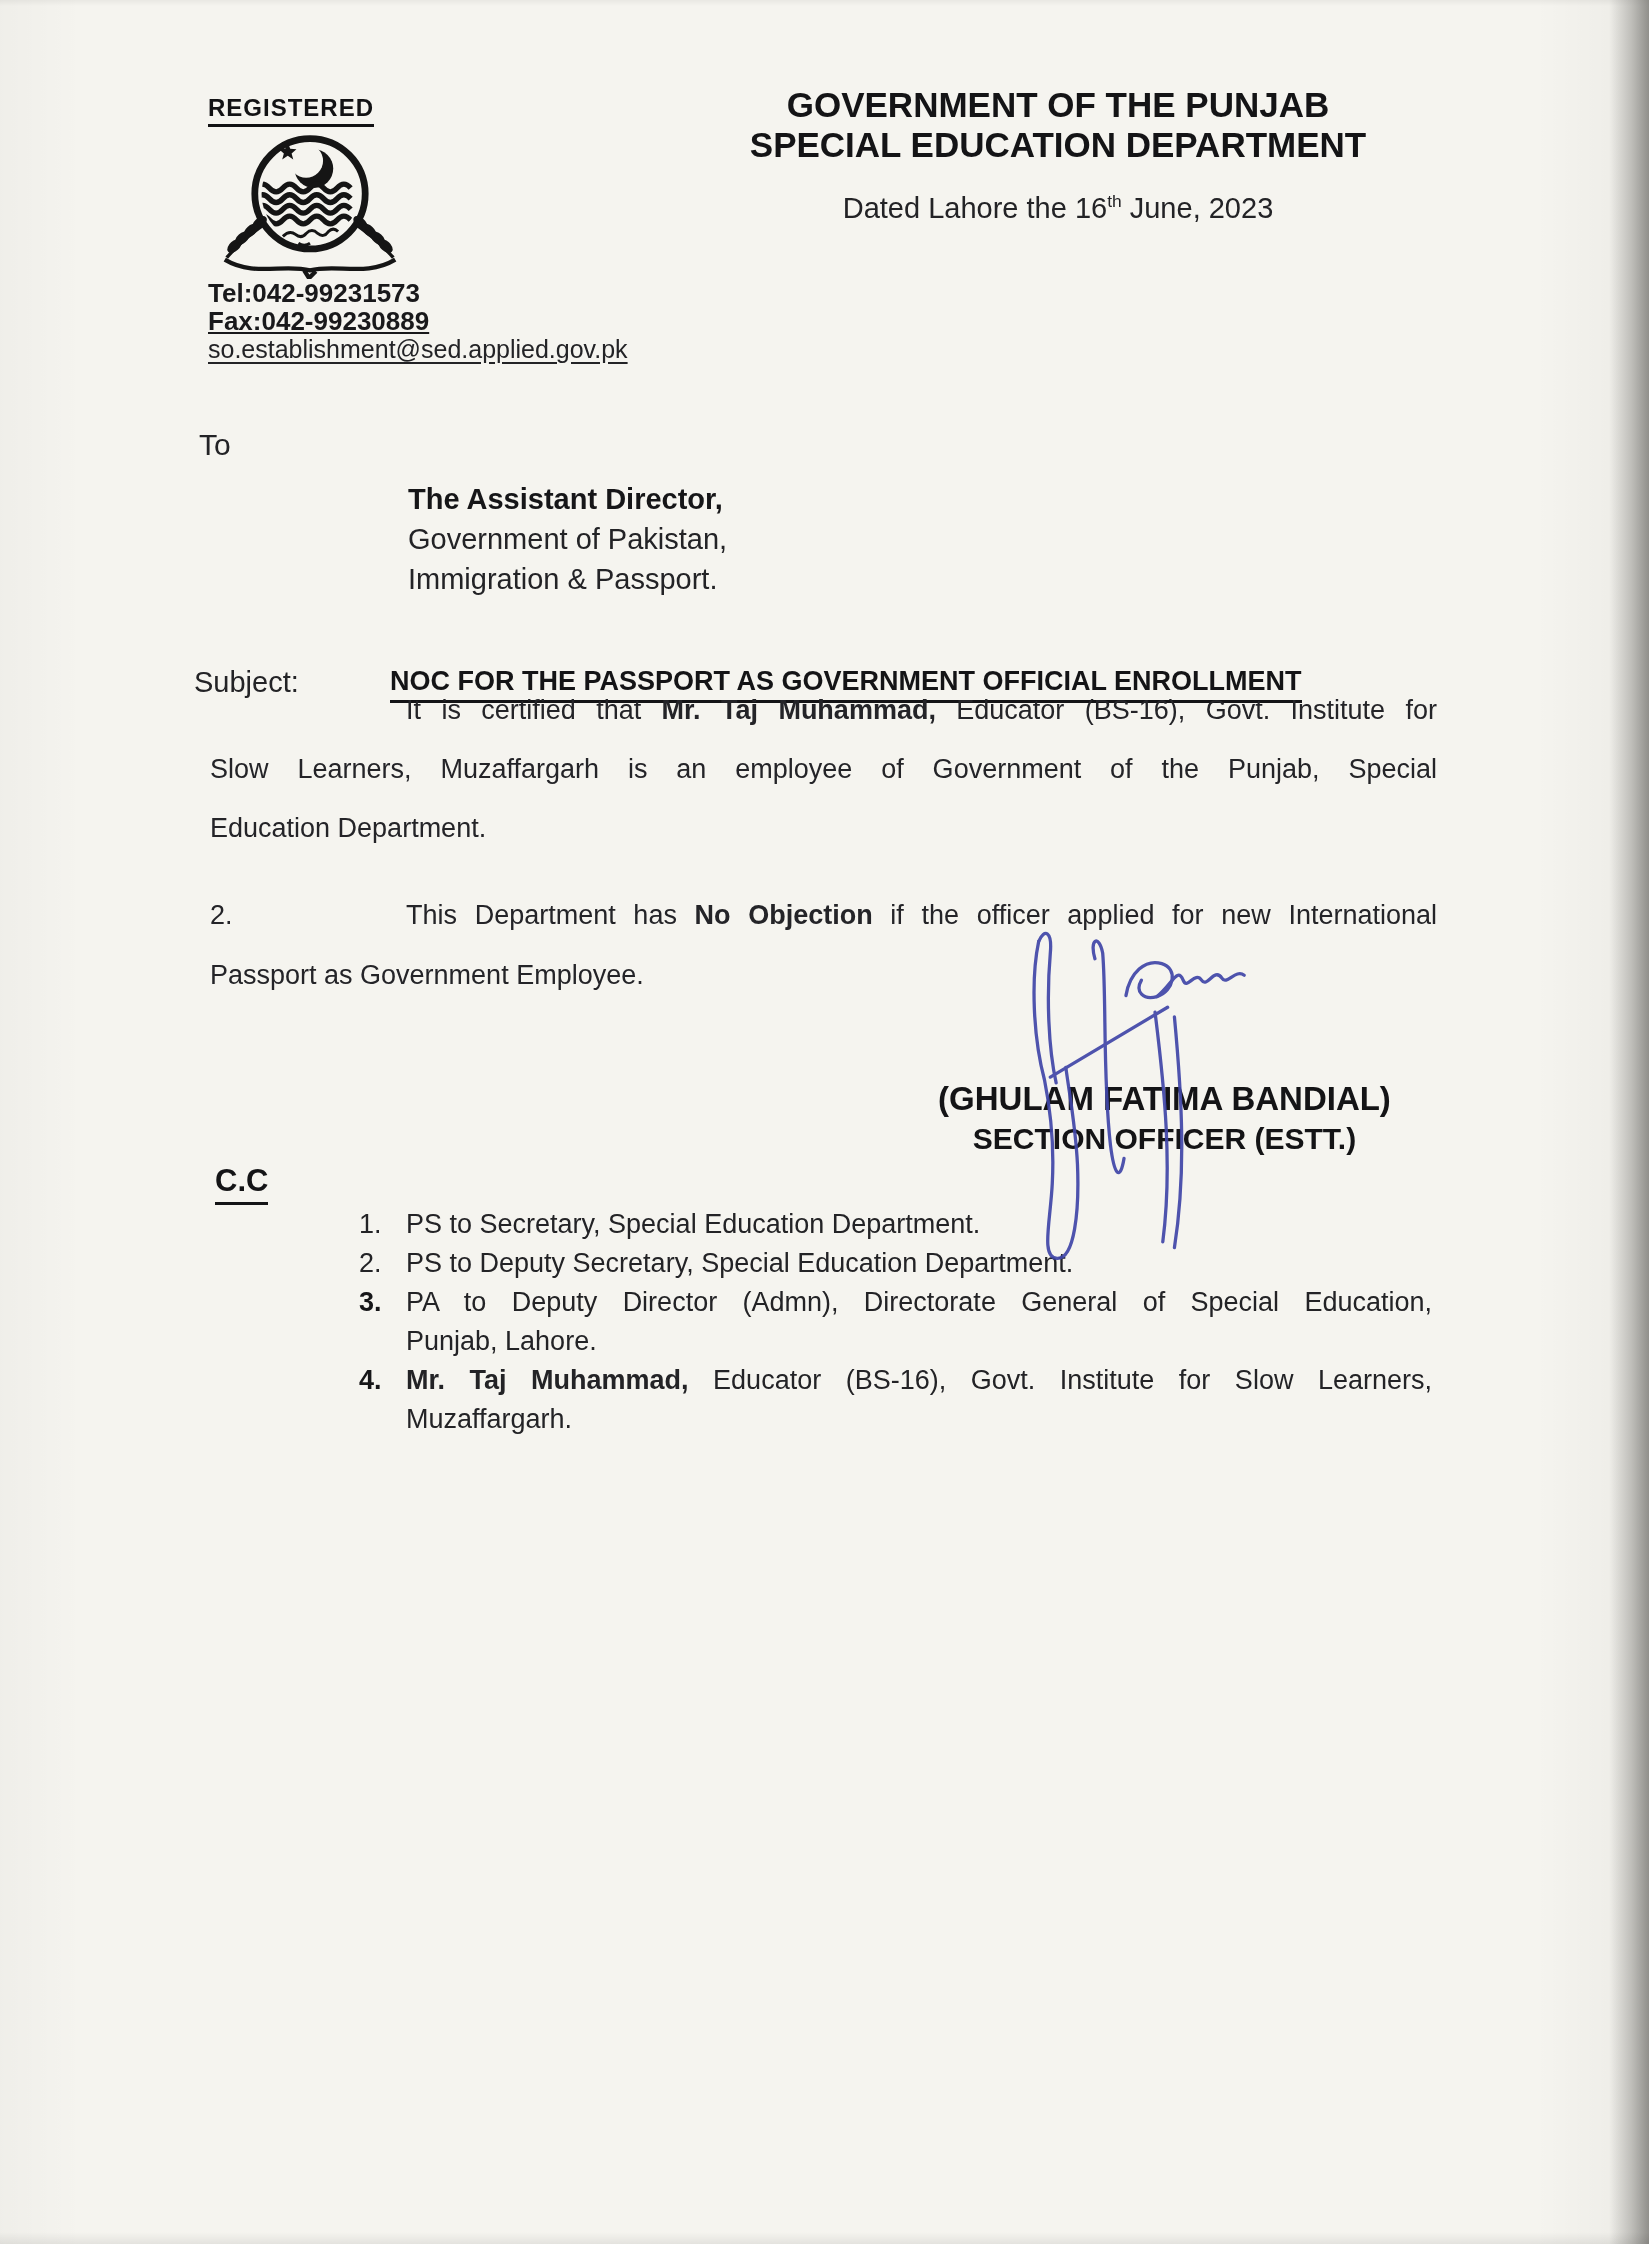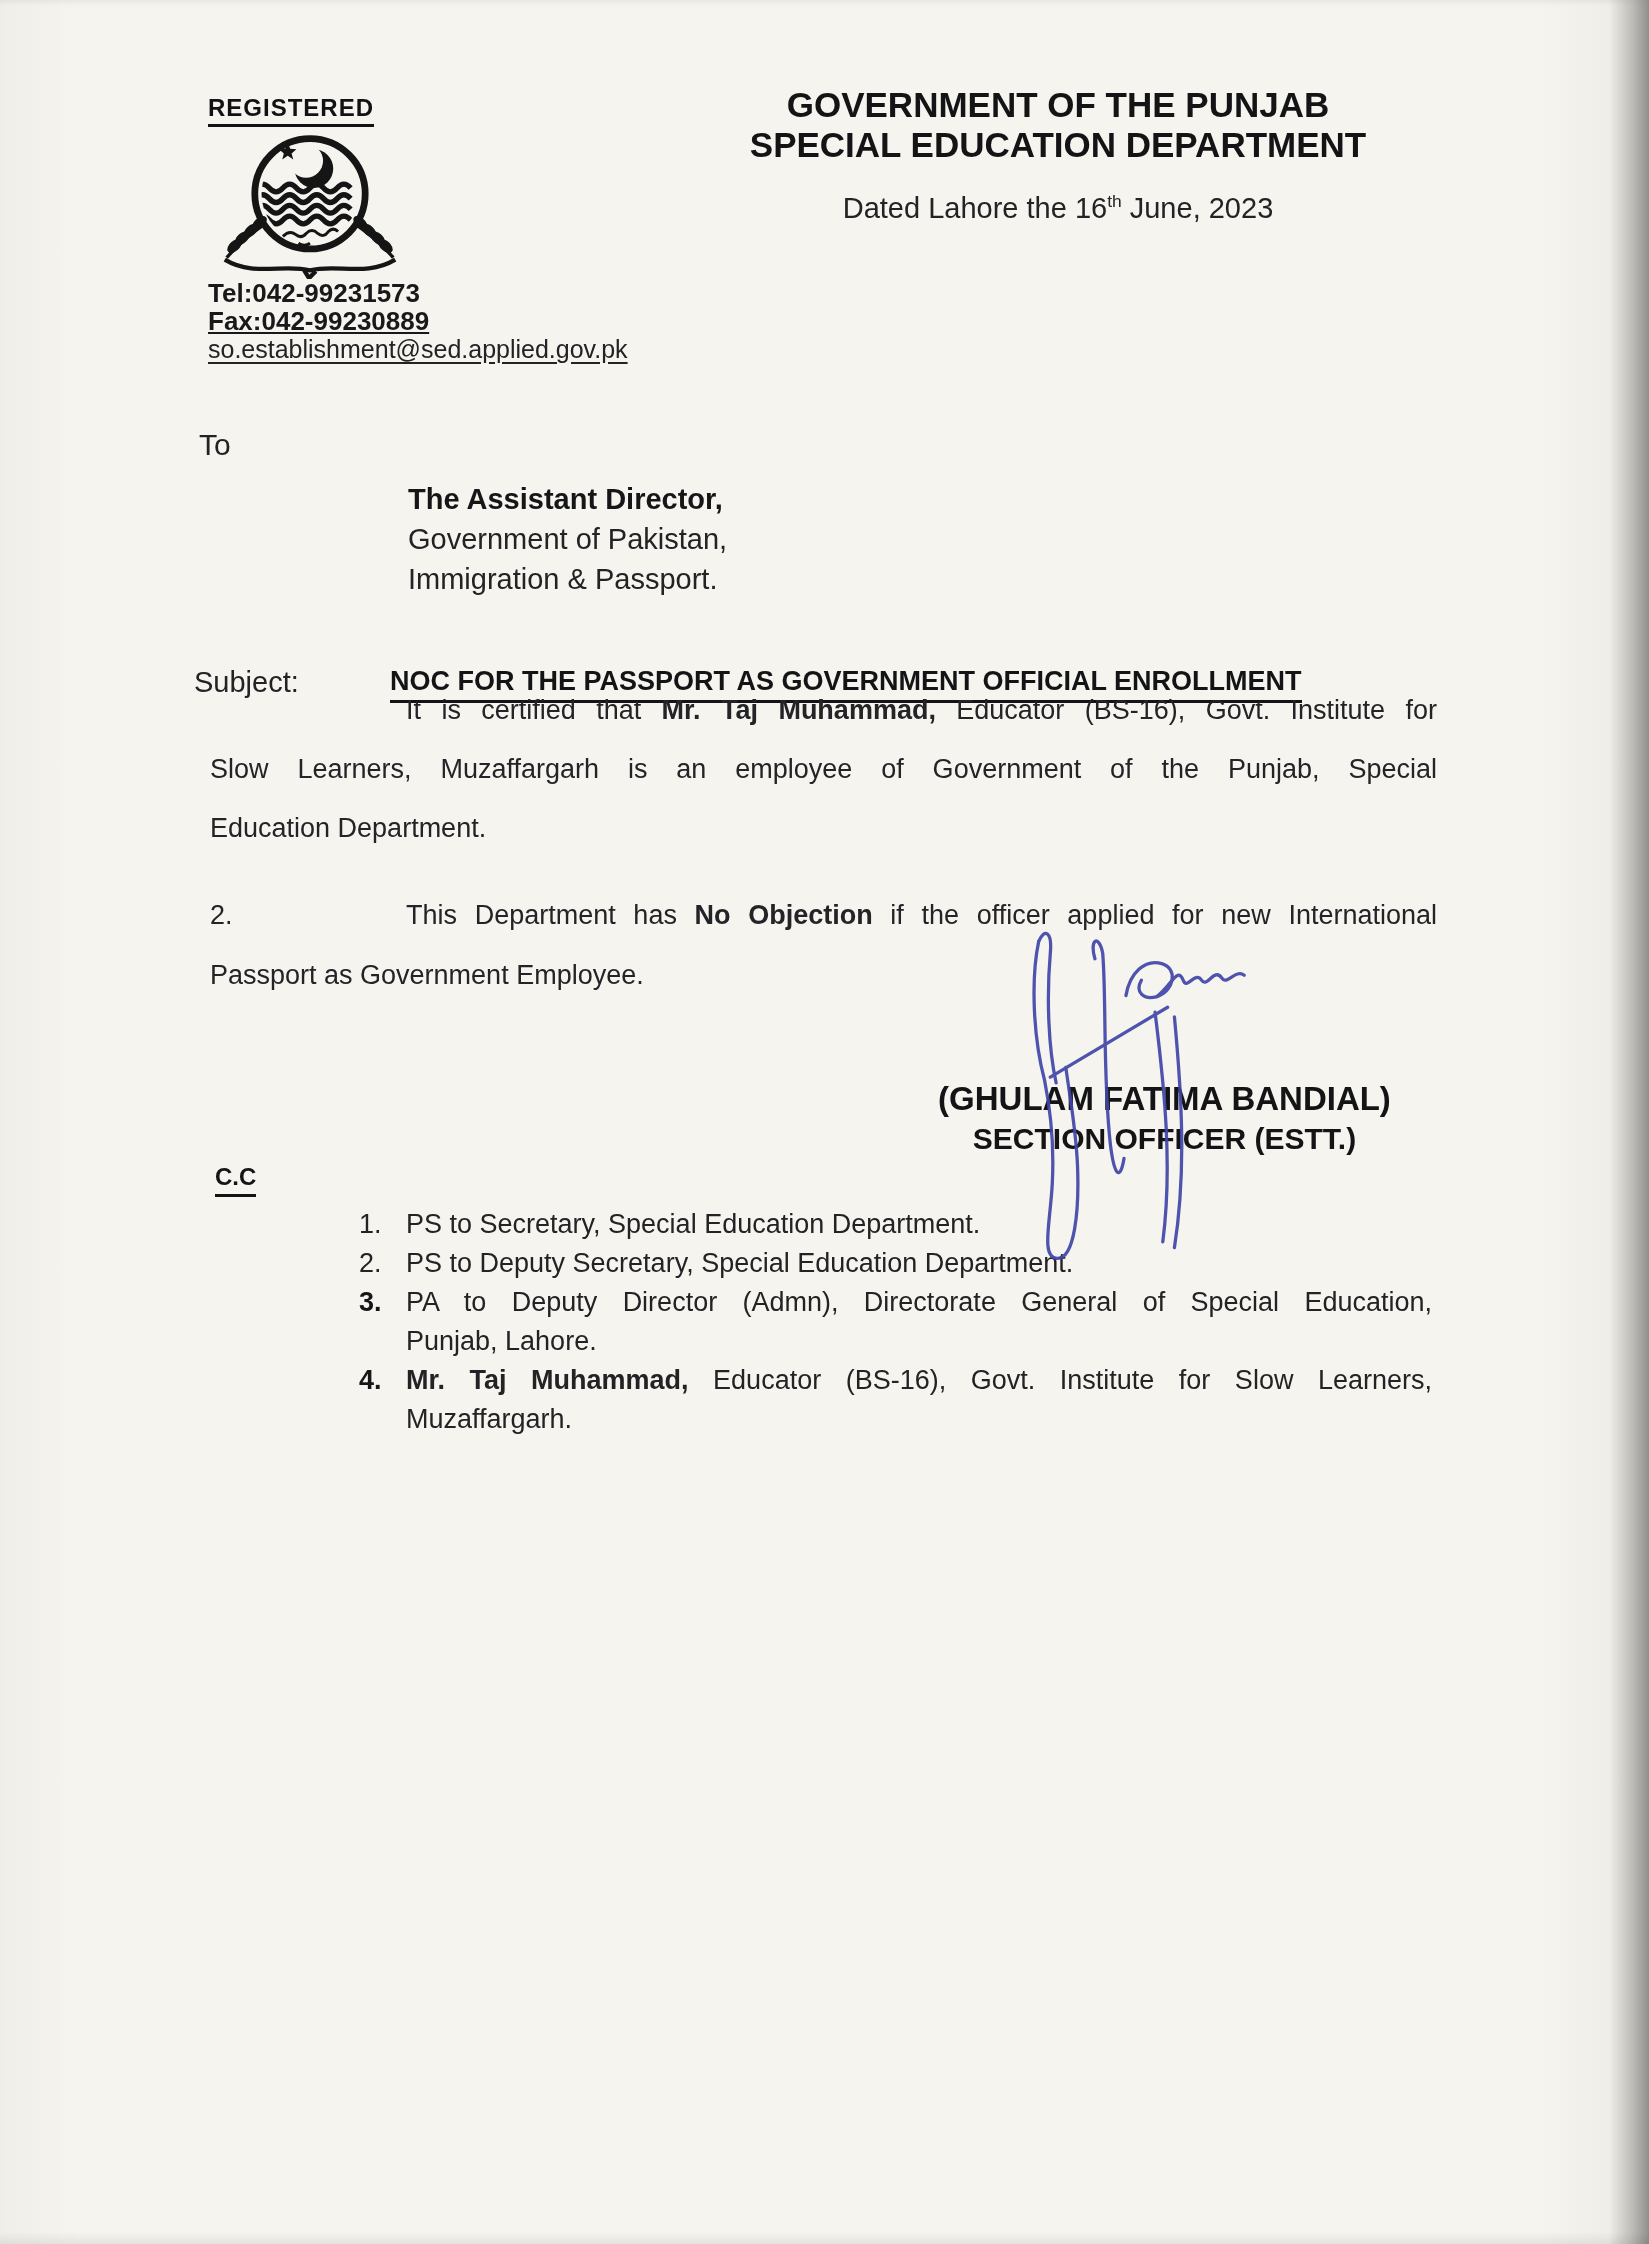--- a/index.html
+++ b/index.html
@@ -62,21 +62,21 @@
   .indent1{padding-left:196px;}
   #para2-num{position:absolute;left:0;top:0;line-height:60px;}
 
   
   #sig-block{left:922px;top:1079px;width:485px;text-align:center;}
   #sig-name{font-size:33px;font-weight:bold;color:#141416;line-height:40px;white-space:nowrap;}
   #sig-title{font-size:30px;font-weight:bold;color:#141416;line-height:39px;}
   #sig-scribble{left:1021px;top:920px;z-index:5;}
 
   
-  #cc-label{left:215px;top:1163px;font-size:24px;font-weight:bold;color:#141416;
+  #cc-label{left:215px;top:1163px;font-size:31px;font-weight:bold;color:#141416;
     border-bottom:3.9px solid #141416;padding-bottom:2.9px;}
   #cc-list{left:359px;top:1205px;width:1073px;font-size:27px;}
   .cc-item{position:relative;padding-left:47px;}
   .cc-item .num{position:absolute;left:0;top:0;line-height:39px;}
   .cc-item .cline{line-height:39px;}
   .numb{font-weight:bold;color:#161618;}
 </style>
 </head>
 <body>
 

